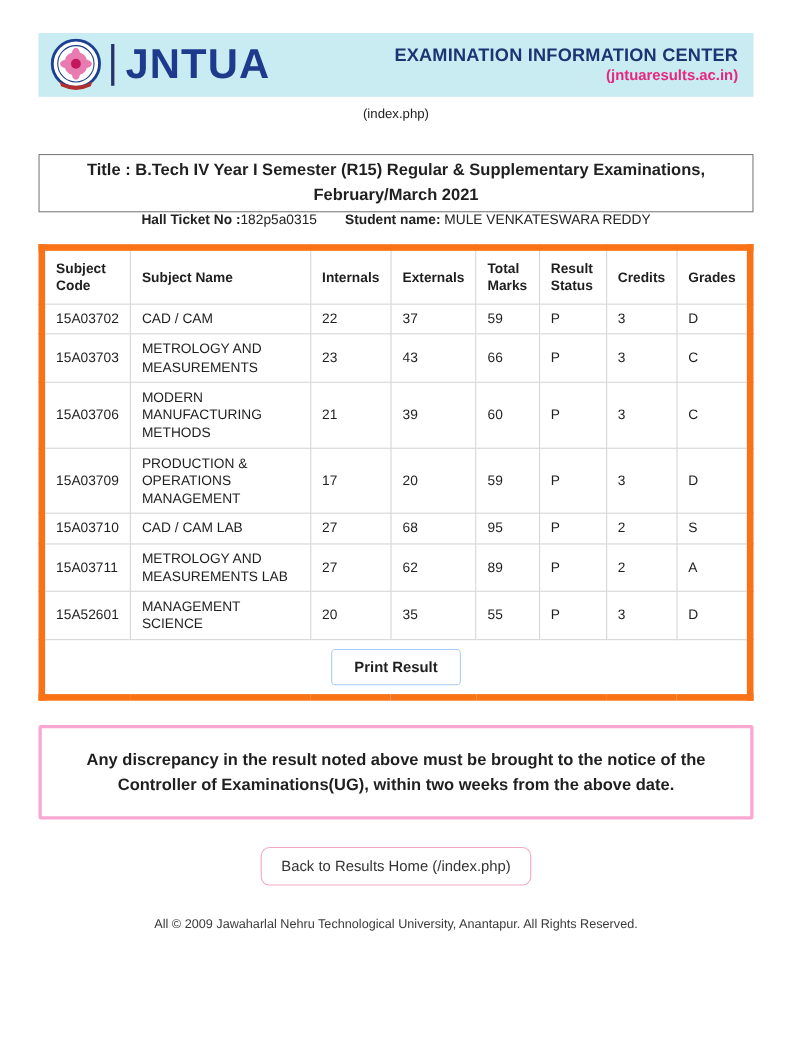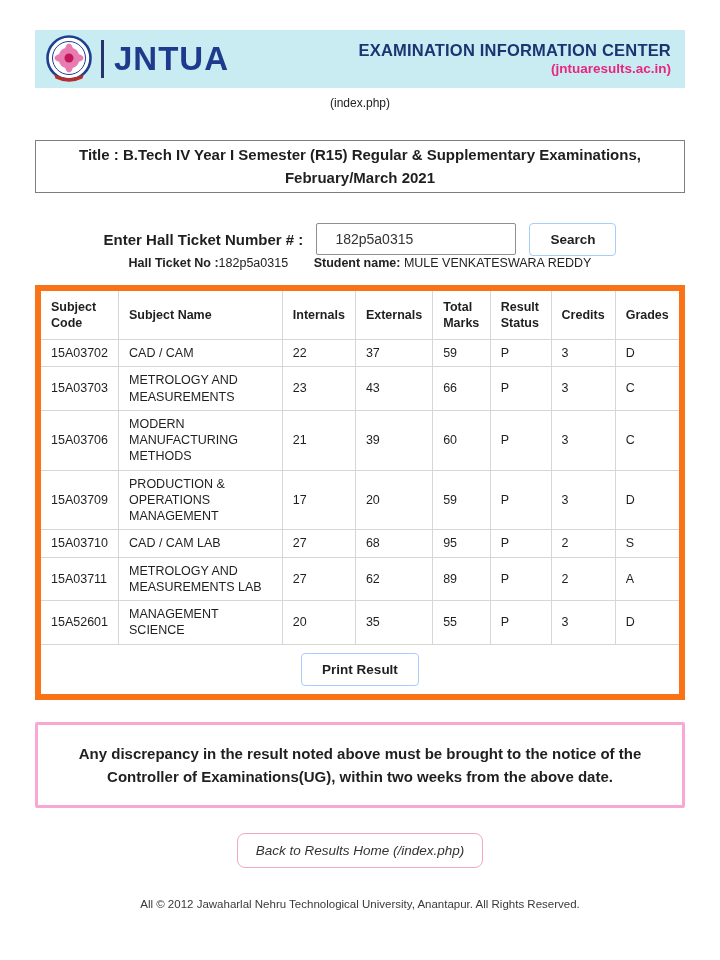--- a/index.html
+++ b/index.html
@@ -18,21 +18,21 @@
     display: flex;
     align-items: center;
     padding: 0 14px 0 10px;
   }
   .logo { flex: 0 0 auto; width: 48px; height: 48px; }
   .brand-sep {
     width: 3px; height: 38px; background: #26336b;
     margin: 0 10px 0 8px; flex: 0 0 auto;
   }
   .brand {
-    font-size: 33px; font-weight: bold; color: #1e3a8c;
+    font-size: 38px; font-weight: bold; color: #1e3a8c;
     letter-spacing: 1px;
   }
   .header-right { margin-left: auto; text-align: right; line-height: 1.25; }
   .header-title { font-size: 16.5px; font-weight: bold; color: #1c3472; letter-spacing: 0.2px; }
   .header-subtitle { font-size: 13.5px; font-weight: bold; color: #e82580; }
 
   .page-path { text-align: center; margin-top: 8px; font-size: 12px; color: #222; }
 
   
   .title-box {
@@ -111,21 +111,20 @@
   
   .back-wrap { margin-top: 25px; text-align: center; }
   .btn-pink {
     background: #ffffff;
     border: 1.5px solid #f2a7c3;
     border-radius: 8px;
     padding: 9px 18px;
     font-size: 13.5px; color: #333;
     font-family: "Liberation Sans", "DejaVu Sans", sans-serif;
     cursor: pointer;
-    font-style: italic;
   }
 
   
   .footer { margin-top: 30px; text-align: center; font-size: 11.5px; color: #3a3a3a; }
 </style>
 </head>
 <body>
 
 <div class="page">
 
@@ -154,25 +153,20 @@
     </div>
   </div>
 
   <div class="page-path">(index.php)</div>
 
   <div class="title-box">
     <div>Title : B.Tech IV Year I Semester (R15) Regular &amp; Supplementary Examinations,</div>
     <div>February/March 2021</div>
   </div>
 
-  <div class="search-row">
-    <span class="search-label">Enter Hall Ticket Number # :</span>
-    <input class="search-input" type="text" value="182p5a0315" style="">
-    <button class="btn-blue">Search</button>
-  </div>
 
   <div class="student-line">
     <span class="grp"><span class="lbl">Hall Ticket No :</span><span>182p5a0315</span></span>
     <span class="grp"><span class="lbl">Student name:</span> <span>MULE VENKATESWARA REDDY</span></span>
   </div>
 
   <table class="results-table">
     <colgroup>
       <col style="width:11%">
         <col style="width:30.3%">
@@ -279,17 +273,17 @@
   <div class="notice-box">
     <div>Any discrepancy in the result noted above must be brought to the notice of the</div>
     <div>Controller of Examinations(UG), within two weeks from the above date.</div>
   </div>
 
   <div class="back-wrap">
     <button class="btn-pink">Back to Results Home (/index.php)</button>
   </div>
 
   <div class="footer">
-    <div>All © 2012 Jawaharlal Nehru Technological University, Anantapur. All Rights Reserved.</div>
+    <div>All © 2009 Jawaharlal Nehru Technological University, Anantapur. All Rights Reserved.</div>
 
   </div>
 
 </div>
 
 </body></html>

